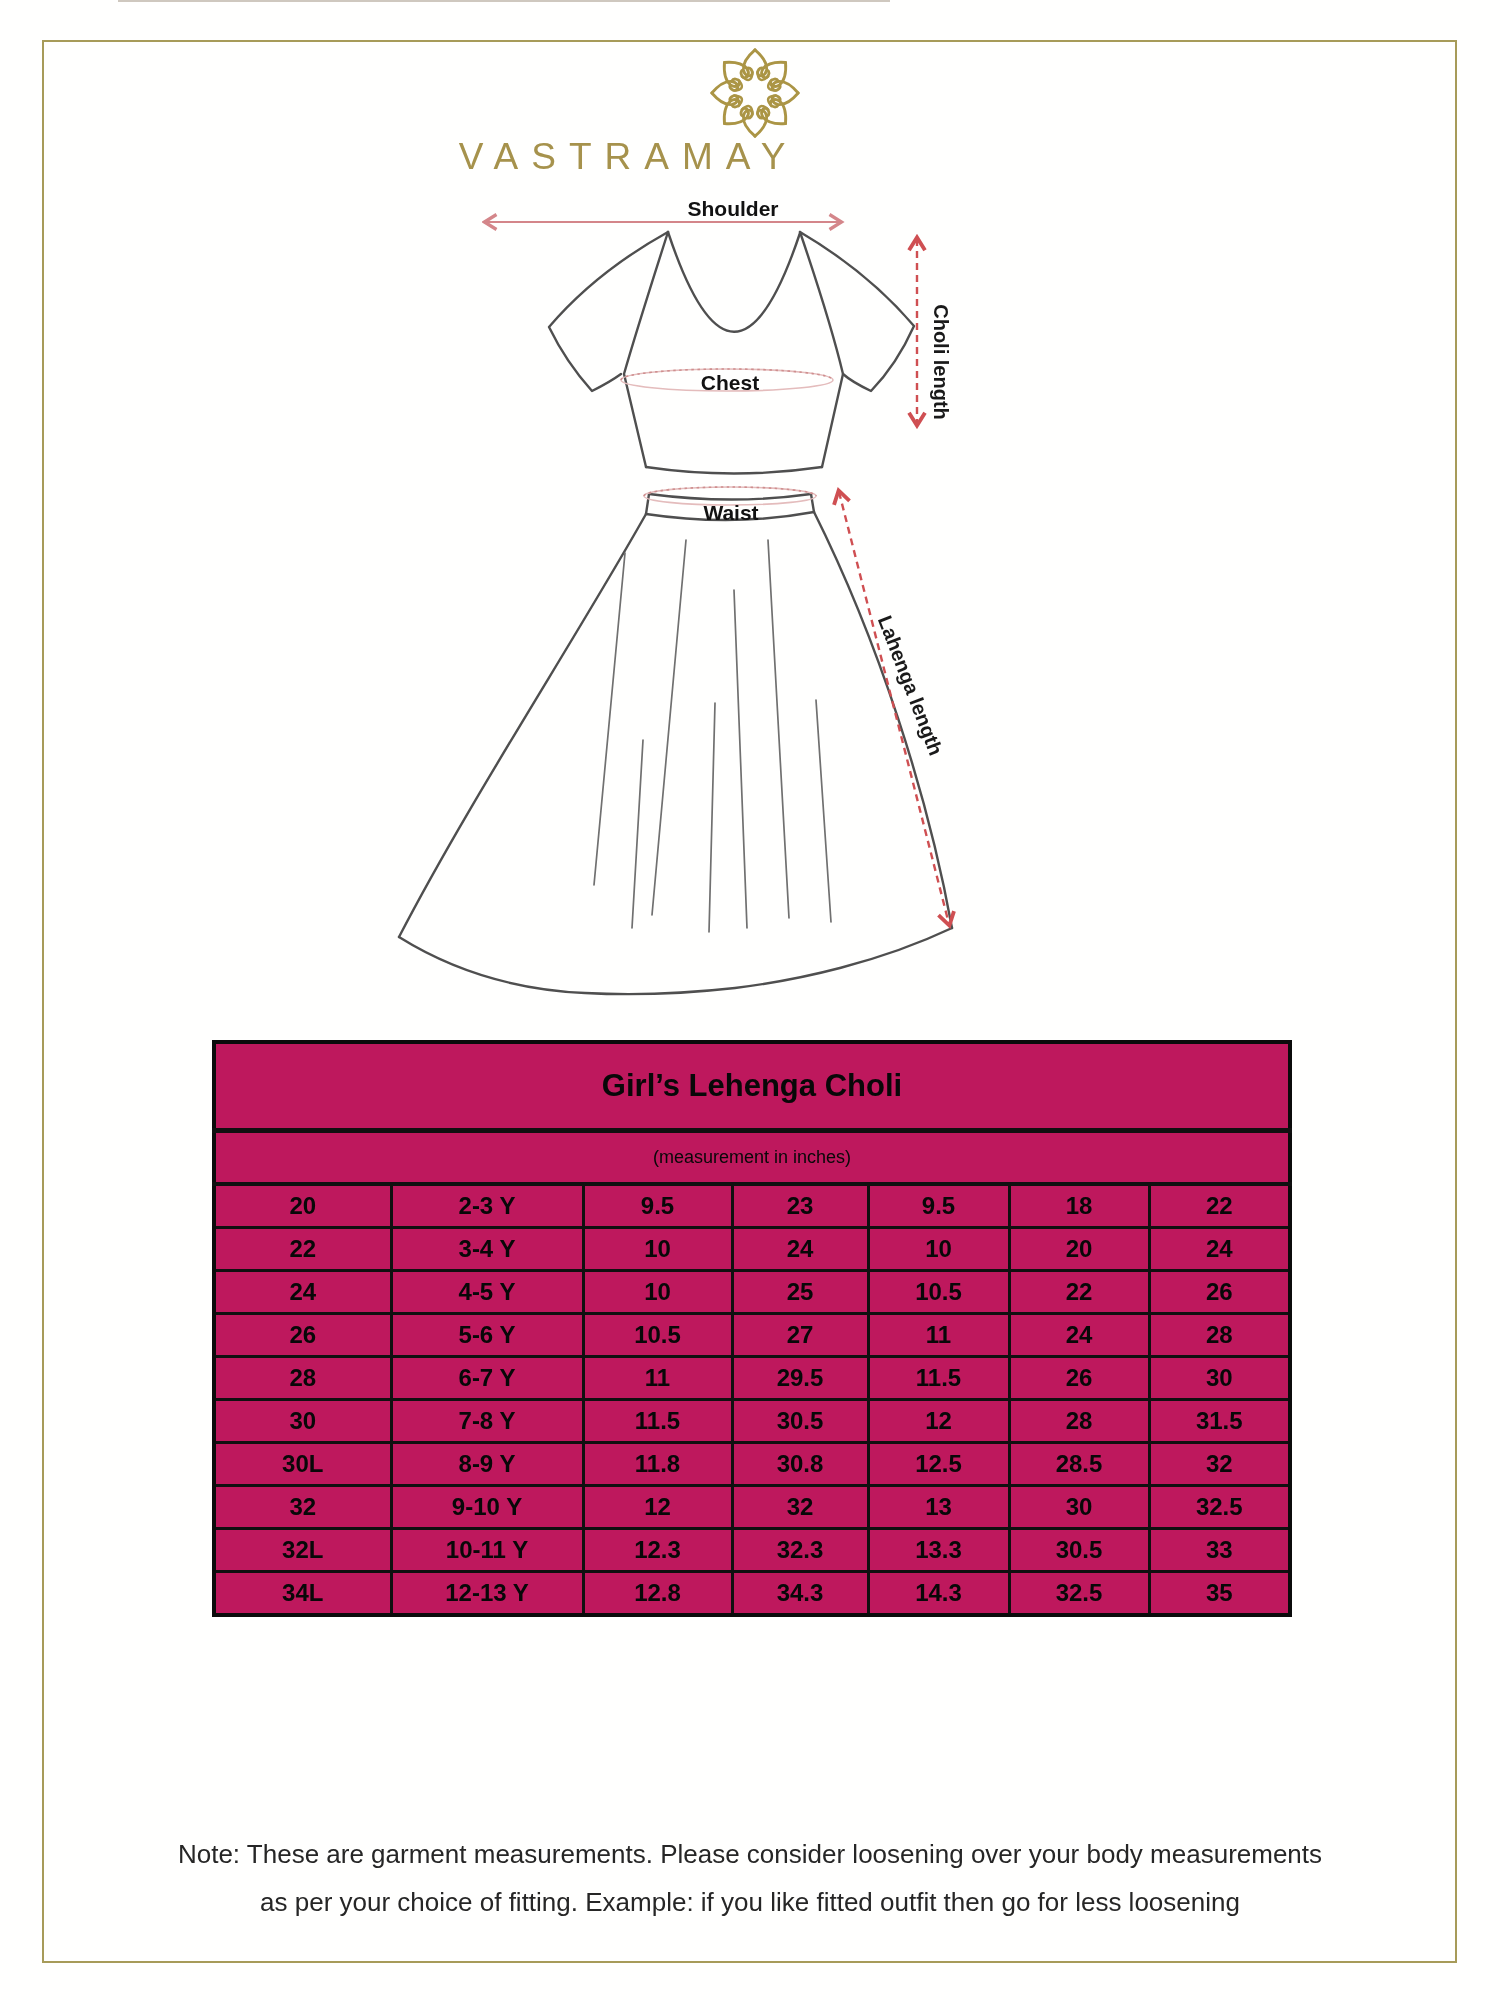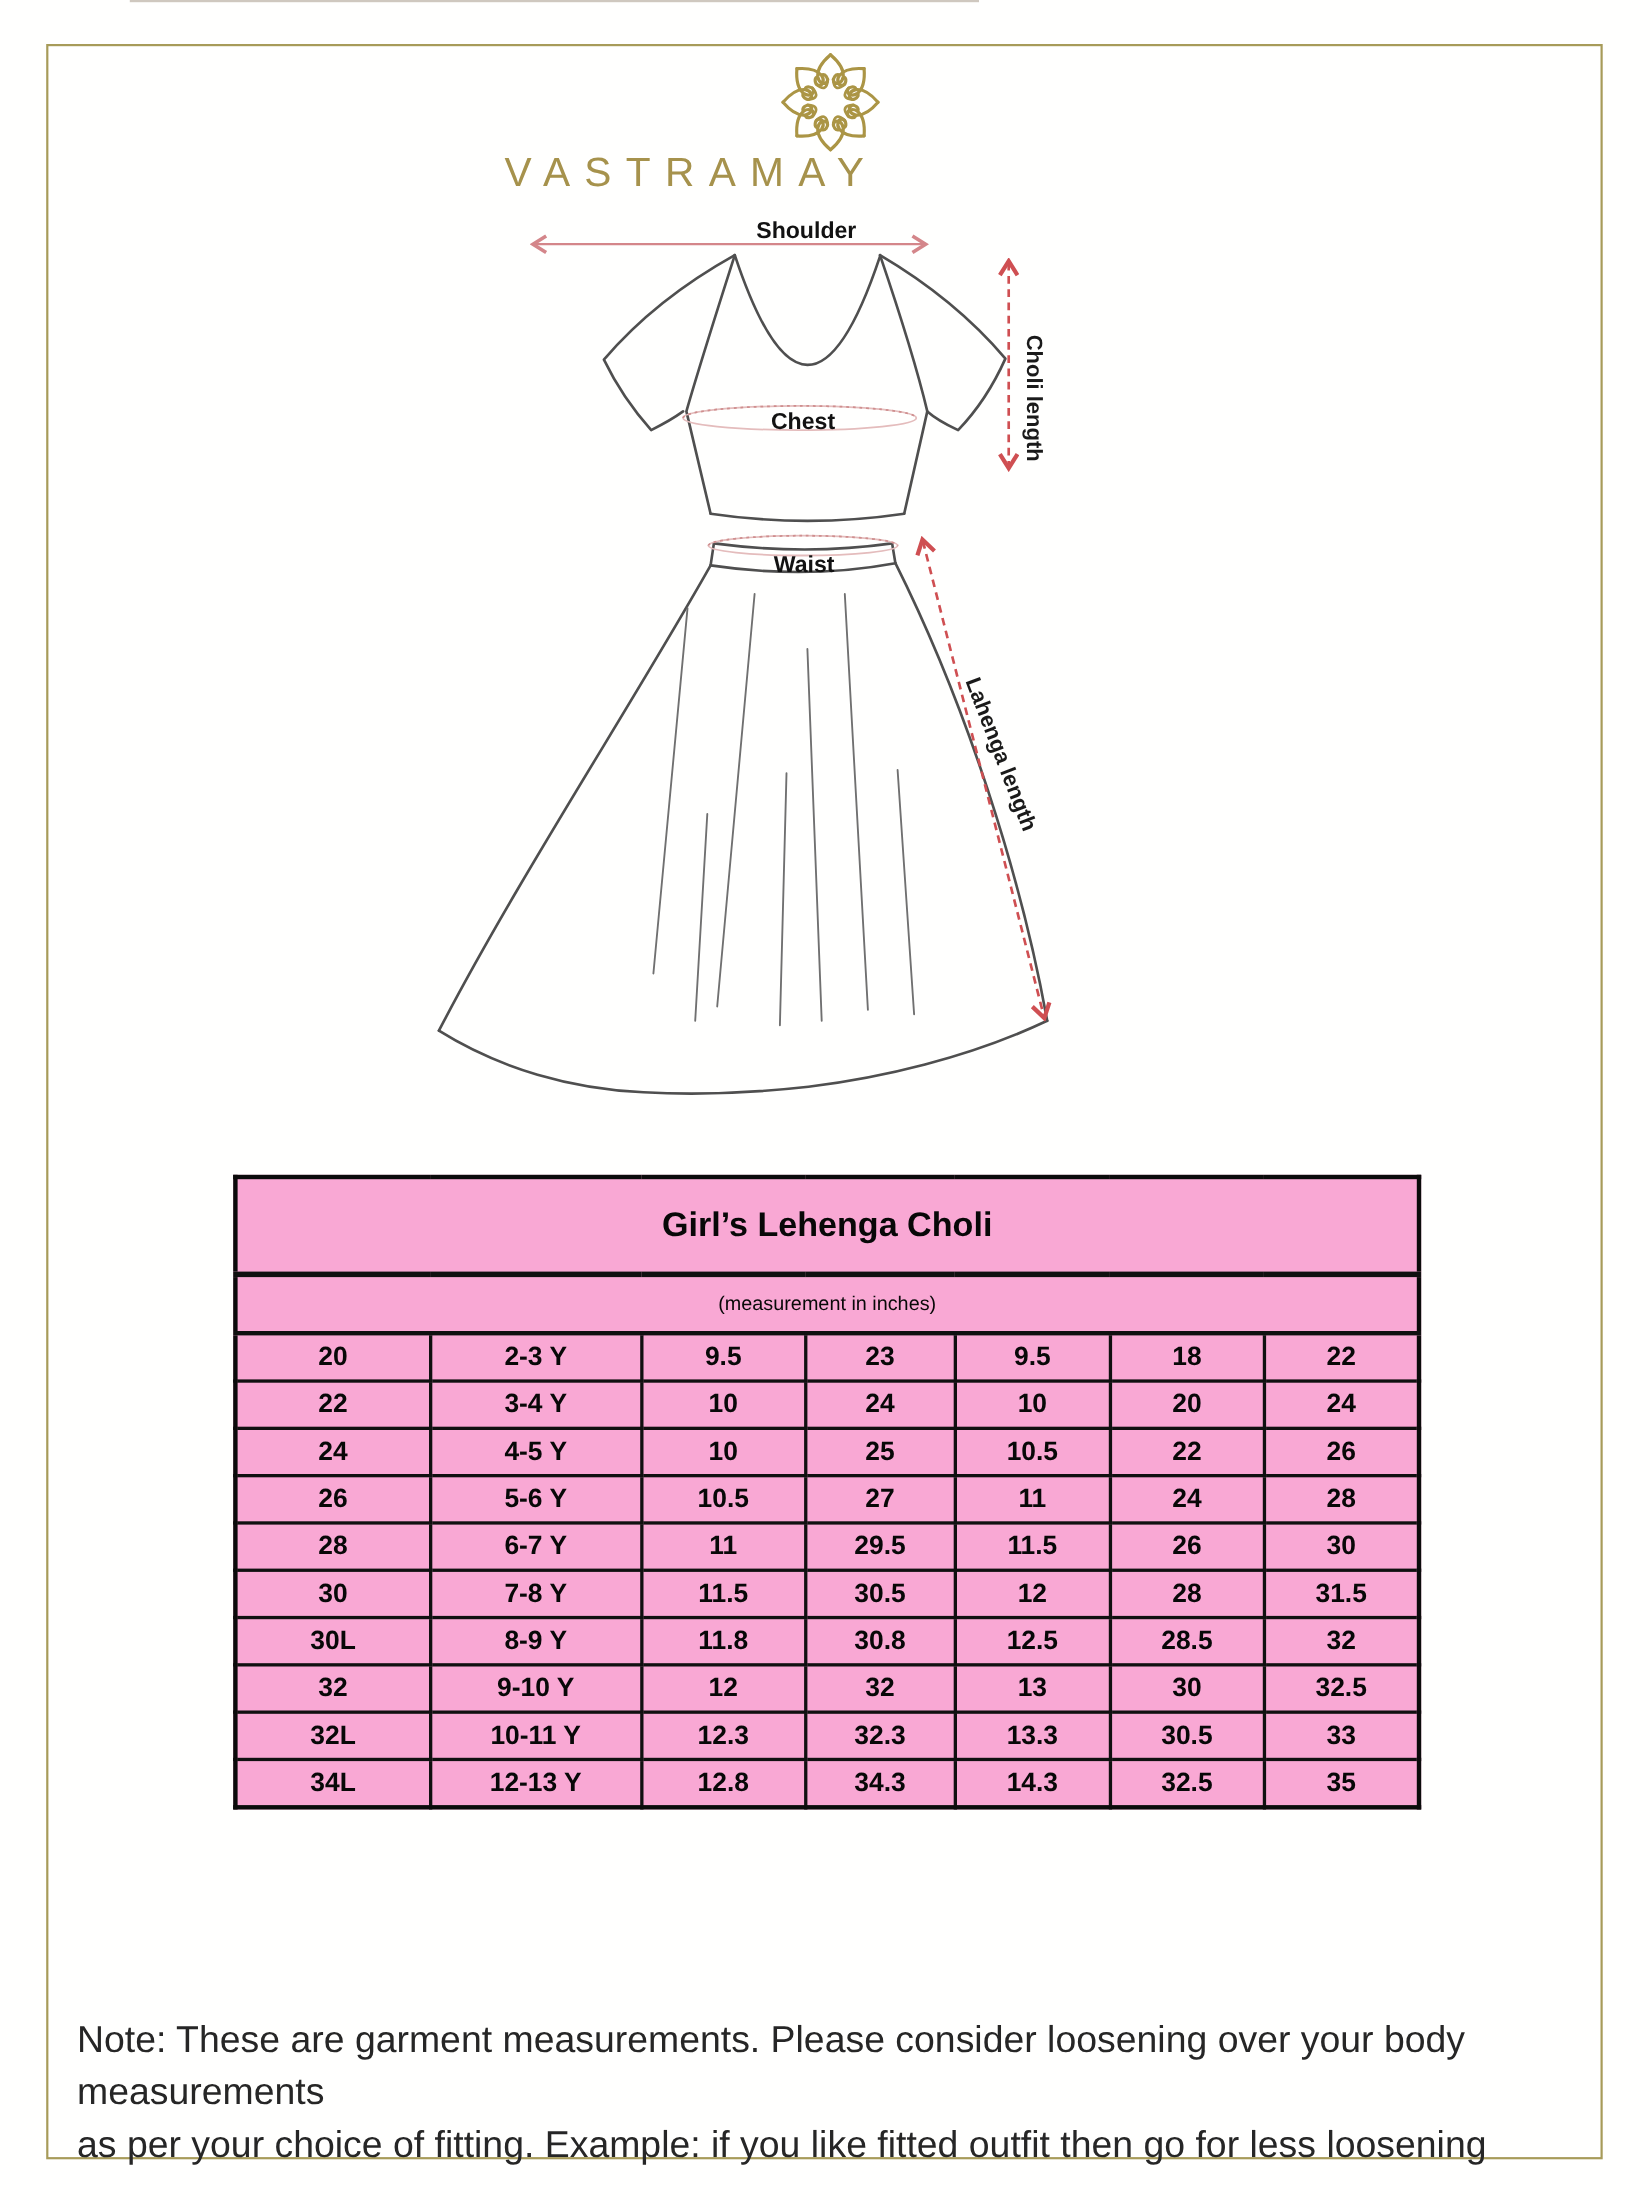--- a/index.html
+++ b/index.html
@@ -15,34 +15,34 @@
   .garment-svg{position:absolute;left:0;top:0;width:1500px;height:1010px;}
   .outline{fill:none;stroke:#4f4f4f;stroke-width:2.4;stroke-linejoin:round;stroke-linecap:round;}
   .pleat{fill:none;stroke:#707070;stroke-width:1.7;stroke-linecap:round;}
   .pink-line{fill:none;stroke:#d4868a;stroke-width:2;}
   .pink-ellipse{fill:none;stroke:#e4bcbc;stroke-width:1.6;}
   .pink-dots{fill:none;stroke:#cf8f8f;stroke-width:1.6;stroke-dasharray:2.5 3.5;}
   .red-dash{fill:none;stroke:#cf4f52;stroke-width:2.4;stroke-dasharray:7 5;}
   .g-label{font-family:"Liberation Sans",sans-serif;font-weight:bold;font-size:21px;fill:#121212;}
   .g-label-rot{font-family:"Liberation Sans",sans-serif;font-weight:bold;font-size:20px;fill:#1a1a1a;}
 
-  .size-table{position:absolute;left:212px;top:1068px;width:1076px;
-        border-collapse:collapse;table-layout:fixed;background:#f9a8d4;}
+  .size-table{position:absolute;left:212px;top:1040px;width:1076px;
+        border-collapse:collapse;table-layout:fixed;background:#be185d;}
   .size-table,.size-table td,.size-table th{border:3px solid #101010;}
   .size-table{border:4px solid #0b0b0b;}
   .size-table td,.size-table th{text-align:center;vertical-align:middle;color:#080808;padding:0;}
   .title-cell{height:84px;font-size:31px;font-weight:bold;border-bottom-width:5px !important;}
   .subtitle-cell{height:49px;font-size:18px;font-weight:normal;border-bottom-width:4px !important;}
   .size-table th{height:100px;font-size:25px;font-weight:bold;white-space:pre-line;line-height:1.25;}
   .size-table tbody td{height:40px;font-size:24px;font-weight:bold;}
   col.c1{width:177px;} col.c2{width:192px;} col.c3{width:149px;} col.c4{width:136px;}
   col.c5{width:141px;} col.c6{width:140px;} col.c7{width:141px;}
 
-  .note{position:absolute;left:70px;top:1830px;width:1360px;text-align:left;
-        font-size:34px;color:#262626;line-height:48px;}
+  .note{position:absolute;left:70px;top:1830px;width:1360px;text-align:center;
+        font-size:26px;color:#262626;line-height:48px;}
 </style>
 </head>
 <body>
 
 <div class="page">
 
   <div class="top-artifact"></div>
   <div class="gold-frame"></div>
 
   <svg class="brand-logo" viewBox="-50 -50 100 100" aria-hidden="true">

